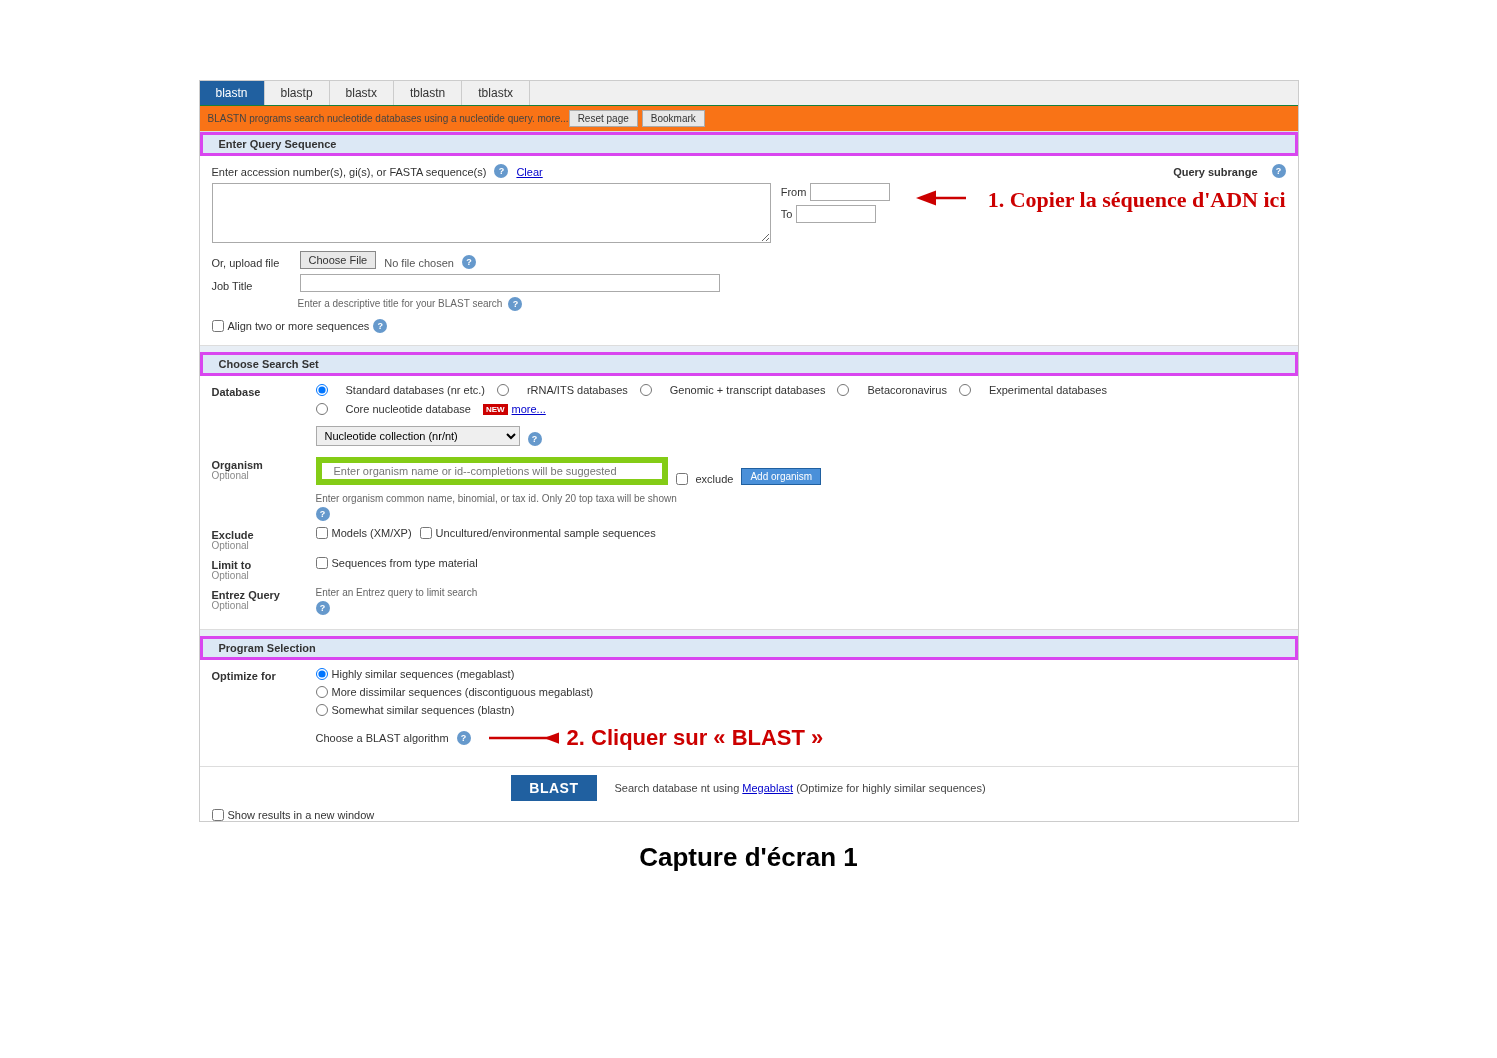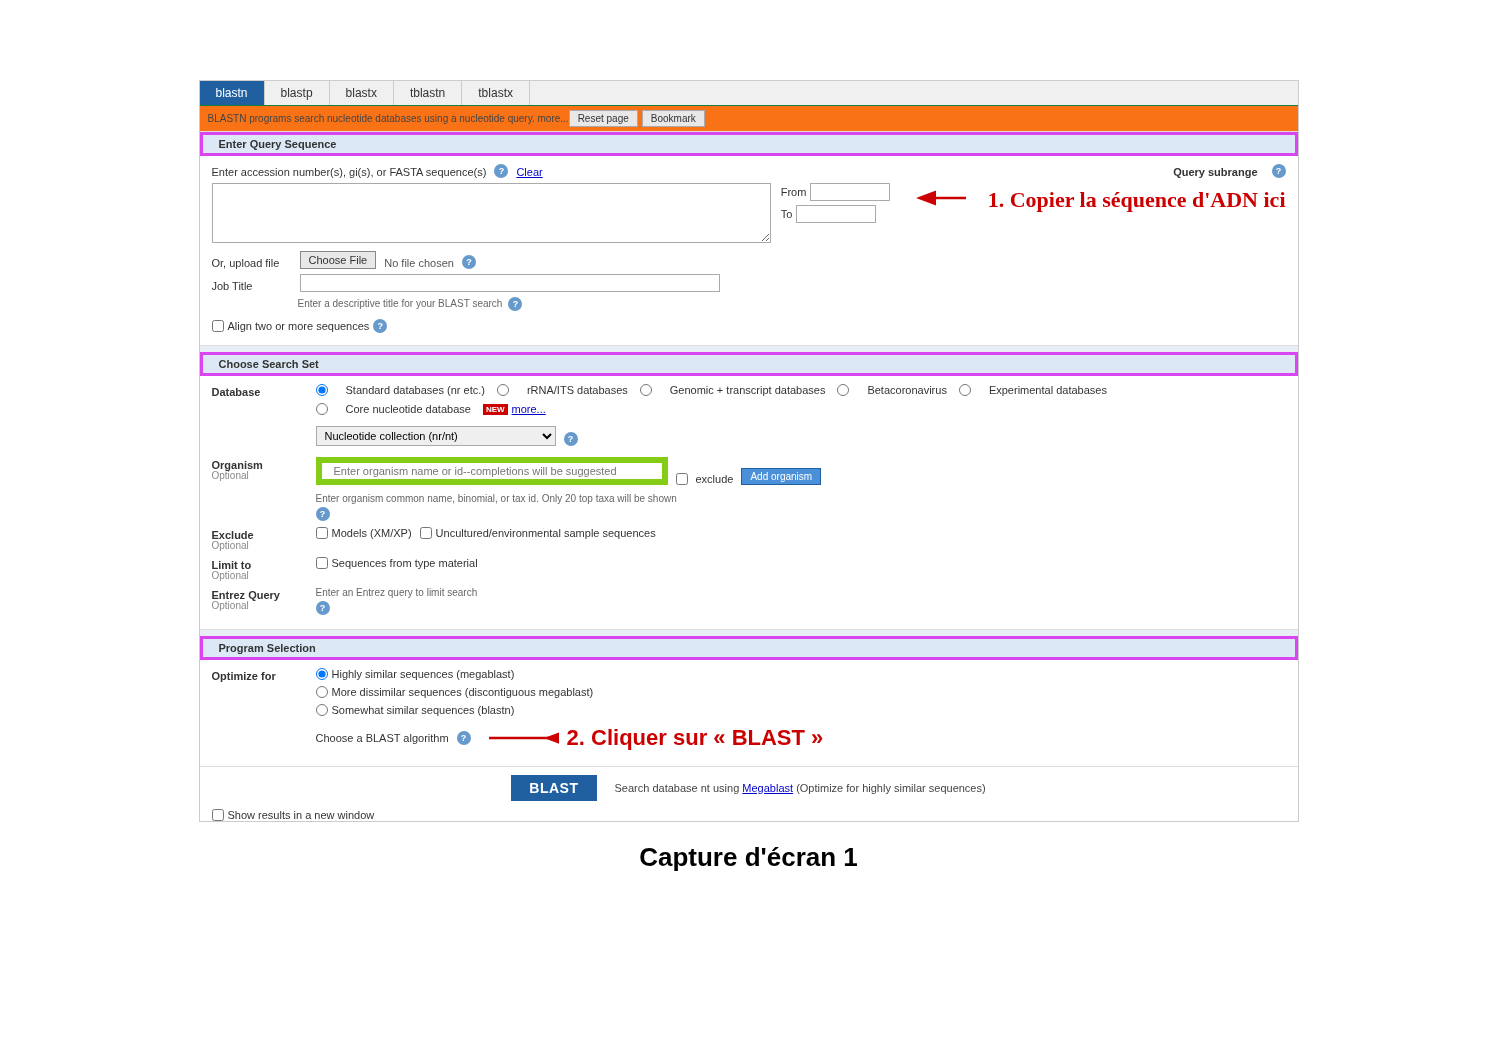--- a/index.html
+++ b/index.html
@@ -206,21 +206,21 @@
       color: #0000cc;
       text-decoration: underline;
       cursor: pointer;
       font-size: 11px;
     }
 
     .db-select {
       border: 1px solid #aaa;
       padding: 2px 4px;
       font-size: 11px;
-      width: 240px;
+      width: 204px;
     }
 
     .organism-input {
       border: 6px solid #84cc16;
       padding: 2px 12px;
       font-size: 11px;
       width: 352px;
       color: #999;
     }
 

